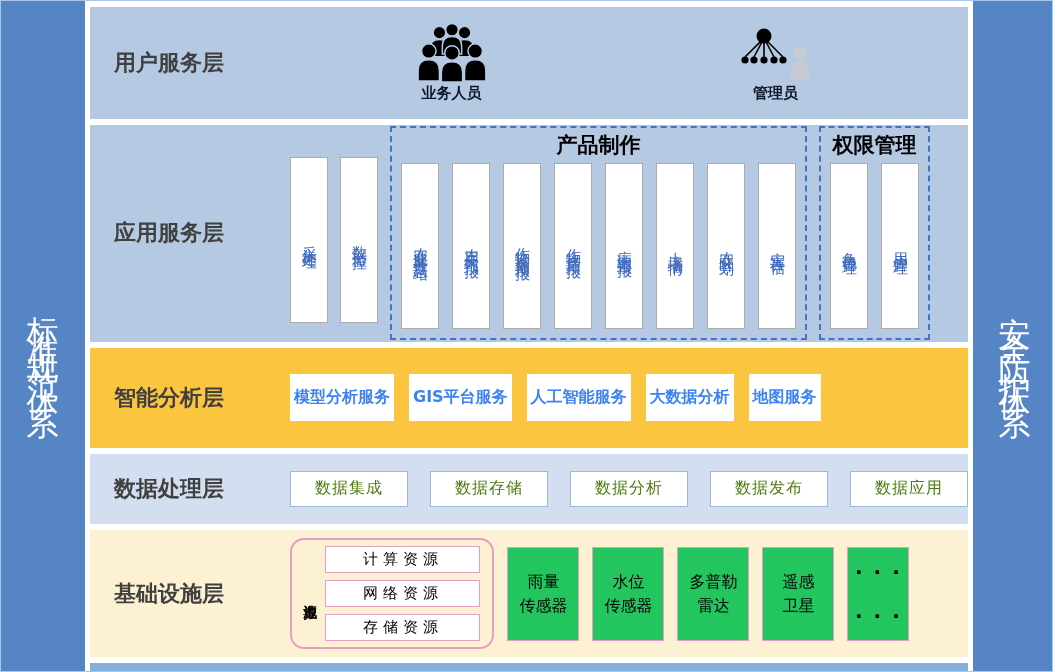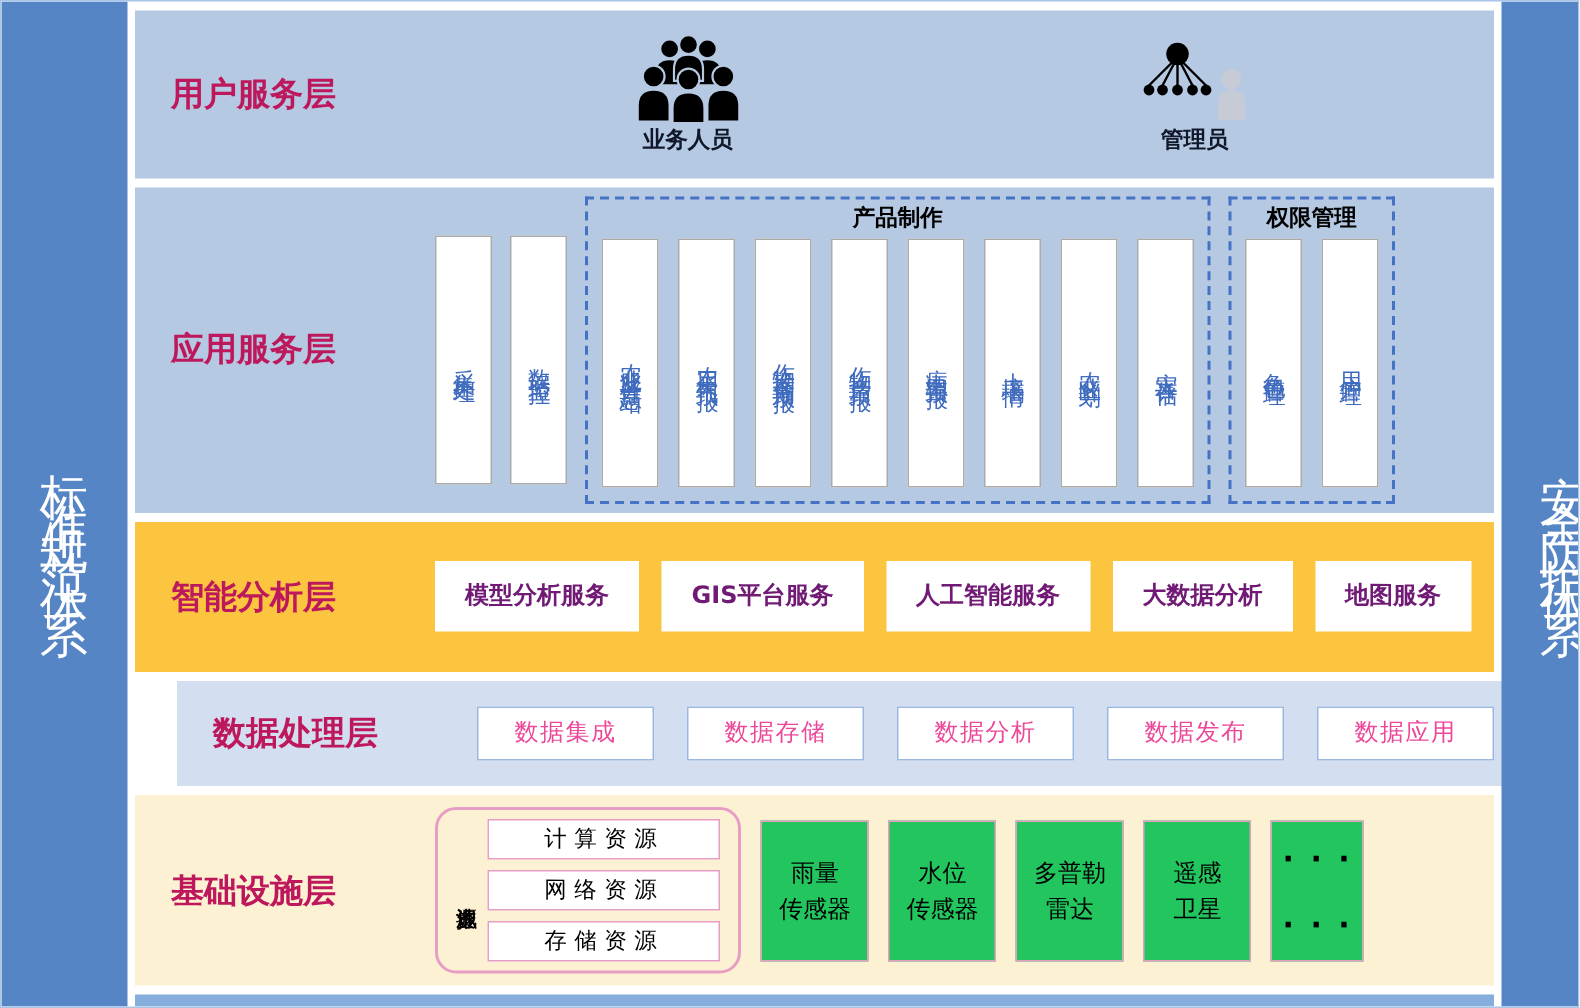--- a/index.html
+++ b/index.html
@@ -16,21 +16,21 @@
     writing-mode:vertical-rl; text-orientation:upright;
     color:#fff; font-size:32px; letter-spacing:18px; padding-top:18px;
   }
   .main{
     flex:1; display:flex; flex-direction:column;
     padding:6px 5px 0 5px; gap:6px;
   }
   .layer{ display:flex; align-items:center; width:100%; }
   .layer-label{
     width:200px; flex-shrink:0; padding-left:24px;
-    font-size:22px; font-weight:bold; color:#be185d;
+    font-size:22px; font-weight:bold; color:#404040;
   }
   .layer-content{ flex:1; display:flex; align-items:center; }
 
   
   .layer-user{ height:114px; background:#B6C9E2; }
   .user-content{ justify-content:space-around; padding-right:30px; }
   .persona{ display:flex; flex-direction:column; align-items:center; gap:2px; }
   .persona .icon{ height:60px; display:flex; align-items:flex-end; }
   .persona-label{ font-size:15px; font-weight:bold; color:#0f172a; }
 
@@ -43,38 +43,38 @@
   }
   .app-content > .vbox{ margin-top:14px; }
   .vtext{
     writing-mode:vertical-rl; text-orientation:upright;
     color:#3F6BBE; font-size:15px; letter-spacing:3px; line-height:1;
   }
   .group{
     border:2px dashed #4472C4; display:flex; flex-direction:column;
     align-items:center; padding:3px 9px 9px 9px; flex-shrink:0;
   }
-  .group-title{ font-size:15px; font-weight:bold; color:#000; margin-bottom:4px; }
+  .group-title{ font-size:21px; font-weight:bold; color:#000; margin-bottom:4px; }
   .group-boxes{ display:flex; gap:13px; }
 
   
   .layer-ai{ height:102px; background:#FBC540; }
   .ai-content{ gap:15px; }
   .abox{
-    background:#fff; padding:13px 20px; font-size:16px; font-weight:bold;
-    color:#701a75; white-space:nowrap;
-  }
-
-  
-  .layer-proc{ height:72px; background:#D3DEF1;margin-left:28px; }
+    background:#fff; padding:13px 4px; font-size:16px; font-weight:bold;
+    color:#3b82f6; white-space:nowrap;
+  }
+
+  
+  .layer-proc{ height:72px; background:#D3DEF1; }
   .proc-content{ gap:22px; }
   .dbox{
     background:#fff; border:1px solid #9CB7E0; width:118px; height:36px;
     display:flex; align-items:center; justify-content:center;
-    color:#ec4899; font-size:16px; letter-spacing:1px;
+    color:#4d7c0f; font-size:16px; letter-spacing:1px;
   }
 
   
   .layer-infra{ height:130px; background:#FCF2D3; }
   .infra-content{ gap:13px; }
   .pool{
     border:2px solid #E79EC5; border-radius:14px;
     display:flex; align-items:center; gap:8px; padding:6px 12px 6px 10px;
     flex-shrink:0;
   }

